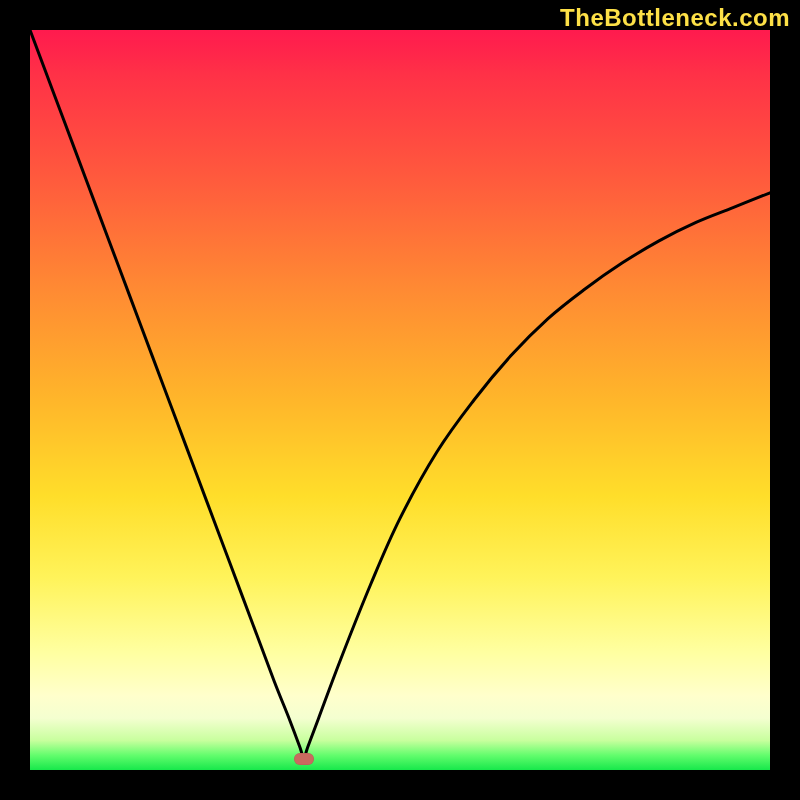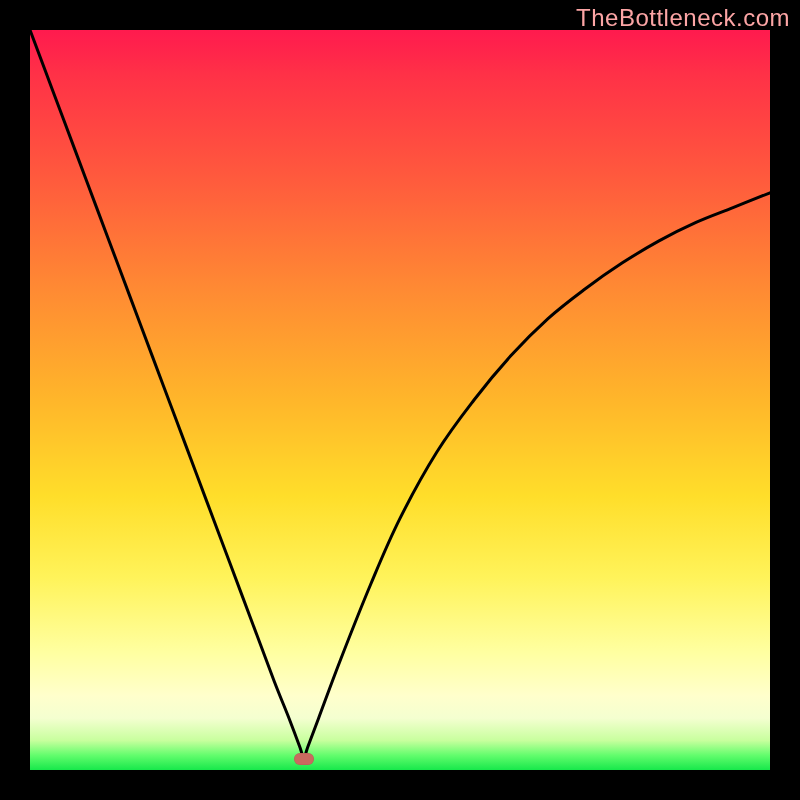--- a/index.html
+++ b/index.html
@@ -14,23 +14,23 @@
   .frame {
     position: relative;
     width: 800px;
     height: 800px;
     background: #000;
   }
   .watermark {
     position: absolute;
     top: 4px;
     right: 10px;
-    color: #fca5a5;
+    color: #fde047;
     font-size: 24px;
-    font-weight: 400;
+    font-weight: 700;
     letter-spacing: 0.5px;
     z-index: 5;
   }
   .plot-area {
     position: absolute;
     left: 30px;
     top: 30px;
     width: 740px;
     height: 740px;
     overflow: hidden;

